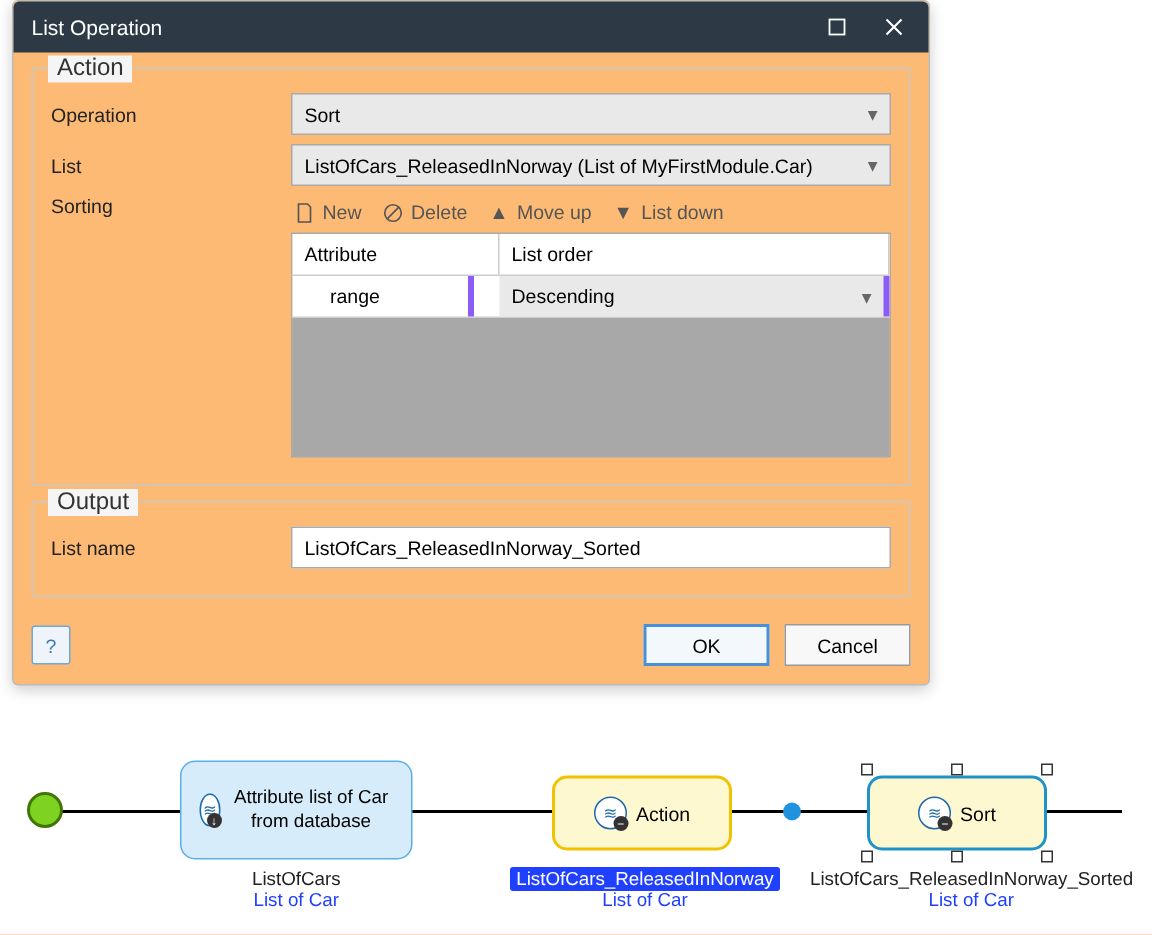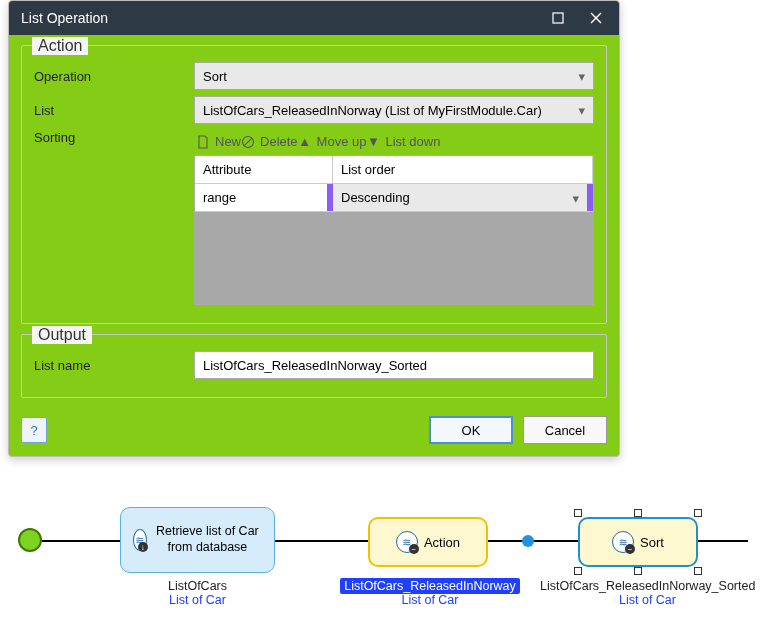--- a/index.html
+++ b/index.html
@@ -10,21 +10,21 @@
     background: #fff;
     width: 768px;
     height: 623px;
     position: relative;
     overflow: hidden;
   }
   .dialog {
     position: absolute;
     top: 0; left: 8px;
     width: 612px;
-    background: #84cc16;
+    background: #fdba74;
     border: 1px solid #bbb;
     border-radius: 4px;
     box-shadow: 0 3px 10px rgba(0,0,0,0.2);
   }
   .titlebar {
     background: #2d3a45;
     color: #fff;
     height: 34px;
     display: flex;
     align-items: center;
@@ -83,20 +83,21 @@
     height: 28px;
     border: 1px solid #aaa;
     background: #fff;
     padding: 0 8px;
     display: flex;
     align-items: center;
   }
   .sort-box { flex: 1; }
   .toolbar {
     display: flex;
+    gap: 14px;
     align-items: center;
     padding: 4px 2px 6px 2px;
     color: #555;
   }
   .tool {
     display: inline-flex; align-items: center; gap: 5px;
     color: #555;
   }
   .tool .ic { width: 14px; height: 14px; display: inline-flex; align-items: center; justify-content: center; }
   .grid {
@@ -106,21 +107,21 @@
   }
   .grid-header, .grid-row {
     display: flex;
     border-bottom: 1px solid #ccc;
     background: #fff;
   }
   .grid-header .cell {
     border-right: 1px solid #ccc;
     font-weight: normal;
   }
-  .grid-row .cell { border-right: 6px solid #8b5cf6; }
+  .grid-row .cell { border-right: 4px solid #8b5cf6; margin-left: 17px; }
   .cell {
     padding: 6px 8px;
     display: flex; align-items: center;
   }
   .cell.attr { flex: 1; }
   .cell.ord  { width: 260px; position: relative; }
   .cell.ord.sel {
     background: #e9e9e9;
   }
   .cell.ord.sel .caret {
@@ -344,21 +345,21 @@
     </div>
   </div>
 </div>
 
 <div class="canvas">
   <div class="flowline"></div>
   <div class="start-dot"></div>
 
   <div class="node retrieve">
     <span class="node-icon">≋</span>
-    <span class="node-text">Retrieve list of Car from database</span>
+    <span class="node-text">Attribute list of Car from database</span>
   </div>
 
   <div class="node filter">
     <span class="node-icon">≋</span>
     <span>Action</span>
   </div>
 
   <div class="link-dot" style="left:522px"></div>
 
   <div class="node sort">

